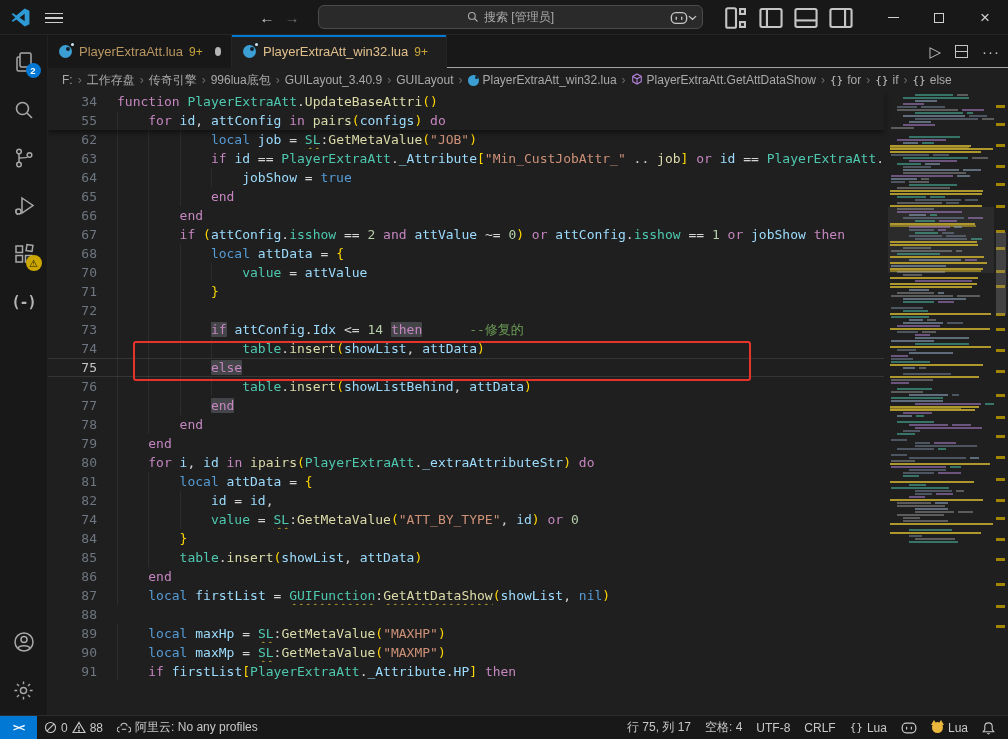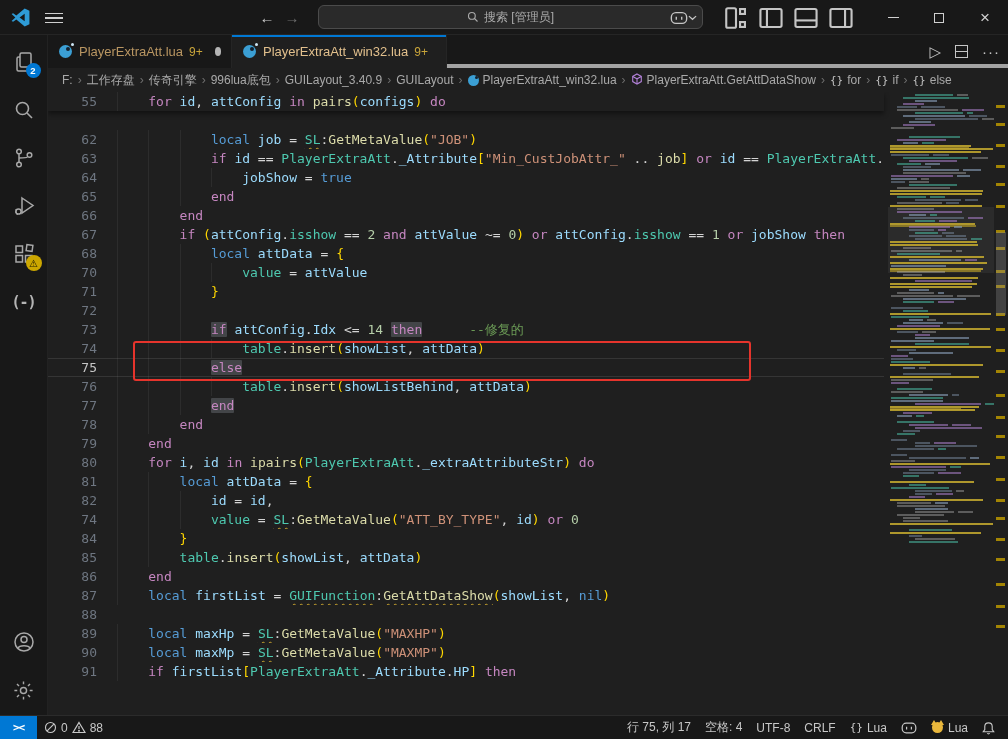--- a/index.html
+++ b/index.html
@@ -30,21 +30,21 @@
   .activitybar{width:48px;flex:none;background:#181818;border-right:1px solid #222222;display:flex;flex-direction:column;align-items:center;padding-top:10px;gap:14px;}
   .ab-ic{width:34px;height:34px;display:flex;align-items:center;justify-content:center;position:relative;color:#9a9a9a;cursor:pointer;}
   .ab-badge{position:absolute;right:0px;bottom:1px;min-width:15px;height:15px;border-radius:8px;background:#0078d4;color:#fff;font-size:9.5px;display:flex;align-items:center;justify-content:center;font-weight:bold;}
   .ab-warnbadge{position:absolute;right:-1px;bottom:0px;width:16px;height:16px;border-radius:8px;background:#cca700;color:#241f00;font-size:10px;display:flex;align-items:center;justify-content:center;}
   .ab-brackets{font-family:"DejaVu Sans Mono",monospace;font-size:15px;font-weight:bold;color:#b5b5b5;letter-spacing:-1px;}
   .ab-spacer{flex:1;}
 
   .editorcol{flex:1;display:flex;flex-direction:column;min-width:0;}
 
   
-  .tabbar{height:33px;flex:none;background:#181818;border-bottom:4px solid #a3a3a3;display:flex;position:relative;}
+  .tabbar{height:33px;flex:none;background:#181818;border-bottom:1px solid #a3a3a3;display:flex;position:relative;}
   .tab{height:33px;display:flex;align-items:center;padding:0 10px;gap:6px;font-size:13px;border-right:1px solid #252525;cursor:pointer;position:relative;background:#181818;}
   .tab .fname{color:#b99662;}
   .tab.active{background:#1f1f1f;}
   .tab.active .fname{color:#e2c08d;}
   .tab.active::before{content:"";position:absolute;left:0;right:0;top:0;height:1.5px;background:#0078d4;}
   .tab.active::after{content:"";position:absolute;left:0;right:0;bottom:-1px;height:1px;background:#1f1f1f;}
   .tab-badge{color:#c9a53a;font-size:12px;}
   .tab-dot{width:9px;height:9px;border-radius:50%;margin-left:6px;}
   .luaicon{width:15px;height:15px;position:relative;flex:none;}
   .luaicon .planet{position:absolute;inset:1px;background:#3b9fd4;border-radius:50%;}
@@ -426,20 +426,24 @@
             <div class="crow">
               <span class="ln">90</span>
               <span class="lc"><span class="g"></span><span class="tk kb">local </span><span class="tk v">maxMp</span><span class="tk o"> = </span><span class="tk cl sq">SL</span><span class="tk o">:</span><span class="tk fn">GetMetaValue</span><span class="tk b">(</span><span class="tk s">"MAXMP"</span><span class="tk b">)</span></span>
             </div>
             <div class="crow">
               <span class="ln">91</span>
               <span class="lc"><span class="g"></span><span class="tk kw">if </span><span class="tk v">firstList</span><span class="tk b">[</span><span class="tk cl">PlayerExtraAtt</span><span class="tk o">.</span><span class="tk v">_Attribute</span><span class="tk o">.</span><span class="tk v">HP</span><span class="tk b">]</span><span class="tk kw"> then</span></span>
             </div>
           </div>
         <div class="sticky">
+            <div class="crow">
+              <span class="ln">34</span>
+              <span class="lc"><span class="tk kw">function </span><span class="tk cl">PlayerExtraAtt</span><span class="tk o">.</span><span class="tk fn">UpdateBaseAttri</span><span class="tk b">()</span></span>
+            </div>
             <div class="crow">
               <span class="ln">55</span>
               <span class="lc"><span class="g"></span><span class="tk kw">for </span><span class="tk v">id</span><span class="tk o">, </span><span class="tk v">attConfig</span><span class="tk kw"> in </span><span class="tk fn">pairs</span><span class="tk b">(</span><span class="tk v">configs</span><span class="tk b">)</span><span class="tk kw"> do</span></span>
             </div>
           </div>
         <div class="minimap">
           <div class="mm-slider"></div>
         <div class="mm-bar" style="left: 27px; width: 38.4688px; top: 2px; background: rgba(78, 201, 176, 0.5);"></div>
             <div class="mm-bar" style="left: 69.4688px; width: 10.7424px; top: 2px; background: rgba(185, 185, 185, 0.4);"></div>
             <div class="mm-bar" style="left: 15px; width: 65.7441px; top: 5px; background: rgba(78, 201, 176, 0.5);"></div>
@@ -677,20 +681,28 @@
             <line x1="3.4" y1="10.6" x2="10.6" y2="3.4"></line>
           </svg>
         <span>0</span>
         <svg class="sb-ic" width="14" height="13" viewBox="0 0 14 13" fill="none" stroke="#c8c8c8" stroke-width="1.2">
             <path d="M7 1.5 L13 11.5 H1 Z"></path>
             <line x1="7" y1="5" x2="7" y2="8"></line>
             <circle cx="7" cy="9.8" r="0.4" fill="#c8c8c8"></circle>
           </svg>
         <span>88</span>
       </div>
+      <div class="sb-item">
+        <svg class="sb-ic" width="14" height="12" viewBox="0 0 16 13" fill="none" stroke="#c8c8c8" stroke-width="1.2">
+            <path d="M4.5 4.5 A3.5 3.5 0 0 1 11.5 4.5"></path>
+            <path d="M3 11 A2.8 2.8 0 0 1 3 5.4 M13 11 A2.8 2.8 0 0 0 13 5.4"></path>
+            <line x1="5.5" y1="8" x2="10.5" y2="8"></line>
+          </svg>
+        <span>阿里云: No any profiles</span>
+      </div>
     </div>
     <div class="sb-right">
       <div class="sb-item">
           <span>行 75, 列 17</span>
         </div>
       <div class="sb-item">
           <span>空格: 4</span>
         </div>
       <div class="sb-item">
           <span>UTF-8</span>

